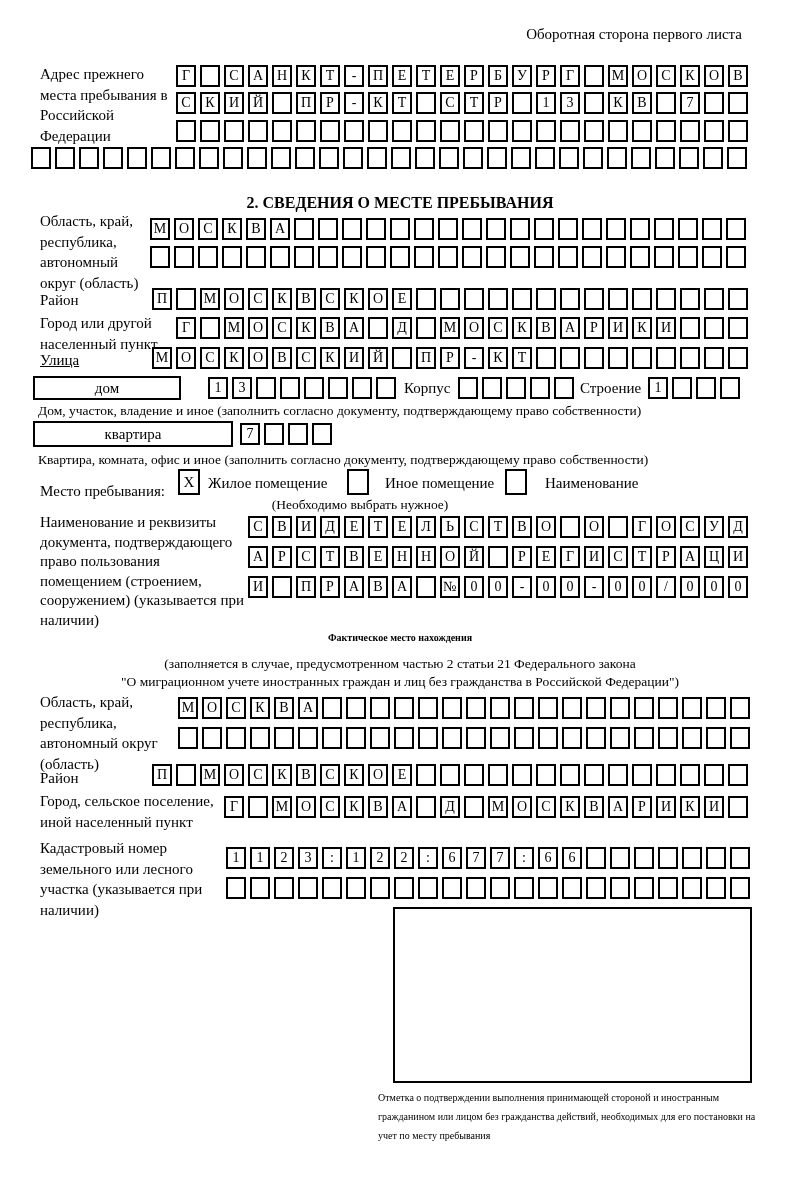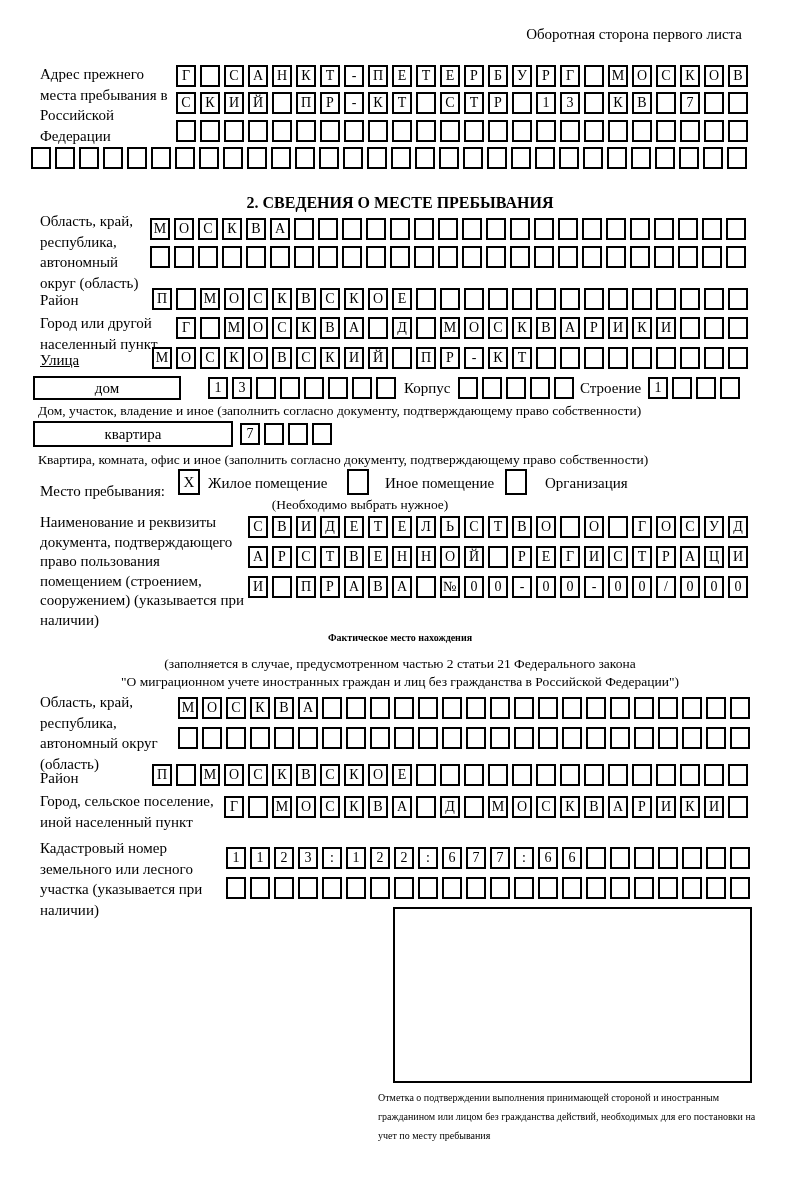--- a/index.html
+++ b/index.html
@@ -321,21 +321,21 @@
       <span class="cell"></span>
     </div>
   <div class="caption-left" style="left:38px;top:452px;">Квартира, комната, офис и иное (заполнить согласно документу, подтверждающему право собственности)</div>
 
   <div class="label" style="left:40px;top:457px;margin-top:24px;">Место пребывания:</div>
   <div class="cb" style="left:178px;top:469px;">X</div>
   <div class="label" style="left:208px;top:473px;">Жилое помещение</div>
   <div class="cb" style="left:347px;top:469px;"></div>
   <div class="label" style="left:385px;top:473px;">Иное помещение</div>
   <div class="cb" style="left:505px;top:469px;"></div>
-  <div class="label" style="left:545px;top:473px;">Организация</div>
+  <div class="label" style="left:545px;top:473px;">Наименование</div>
   <div class="caption-left" style="left:225px;top:497px;width:270px;text-align:center;">(Необходимо выбрать нужное)</div>
 
   <div class="label" style="left:40px;top:513px;width:205px;line-height:19.5px;">Наименование и реквизиты документа, подтверждающего право пользования помещением (строением, сооружением) (указывается при наличии)</div>
   <div class="cells" style="left:248px;top:516px;">
       <span class="cell">С</span>
       <span class="cell">В</span>
       <span class="cell">И</span>
       <span class="cell">Д</span>
       <span class="cell">Е</span>
       <span class="cell">Т</span>

